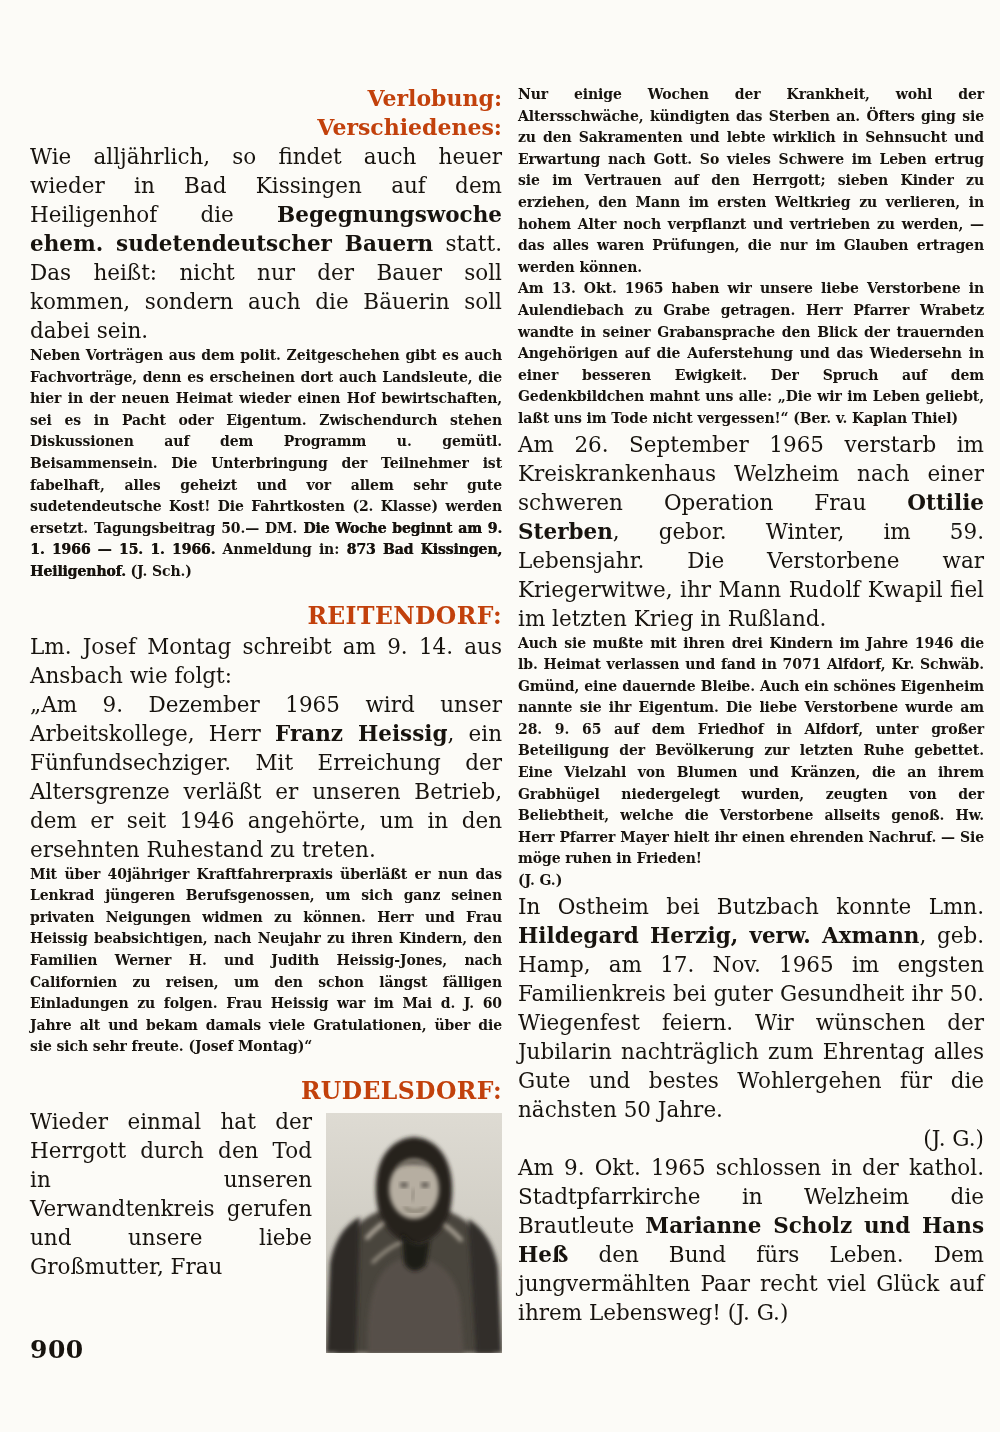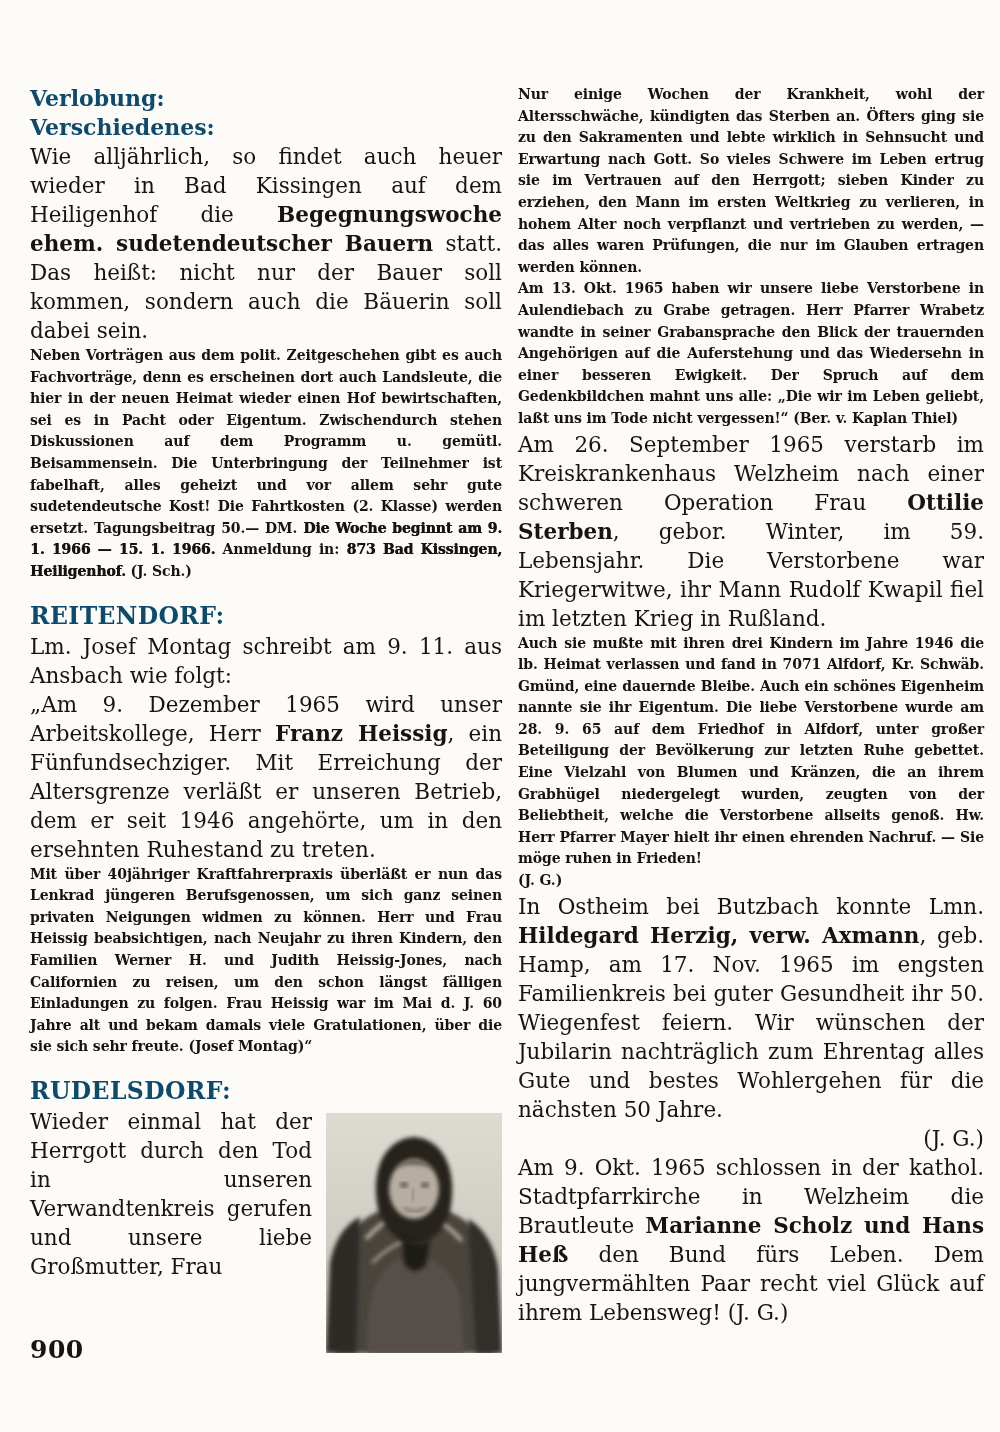--- a/index.html
+++ b/index.html
@@ -13,21 +13,21 @@
   }
   .page{position:absolute;inset:0;}
   .col{position:absolute;top:84px;}
   .col-left{left:30px;width:472px;}
   .col-right{left:518px;width:466px;}
   p{margin:0;text-align:justify;}
   .lg{font-size:21.5px;line-height:29px;}
   .sm{font-size:14px;line-height:21.6px;font-weight:700;letter-spacing:-0.1px;}
   .sm b{text-shadow:0.5px 0 0 currentColor;}
   b{font-weight:700;}
-  h2{margin:0;font-weight:700;color:#0c4a6e;}
+  h2{margin:0;font-weight:700;color:#c2410c;text-align:right;}
   h2.plain{font-size:22px;line-height:29px;}
   h2.caps{font-size:23.5px;line-height:31px;letter-spacing:0.4px;margin-top:18px;}
   .sig-right{text-align:right;}
   .photo-wrap{overflow:visible;}
   figure.photo{
     float:right;
     width:176px;height:284px;
     margin:6px 0 0 14px;
     padding:0;
   }
@@ -44,21 +44,21 @@
 <div class="page">
 
   <div class="col col-left">
     <h2 class="plain">Verlobung:</h2>
 
     <h2 class="plain">Verschiedenes:</h2>
     <p class="lg"><span>Wie alljährlich, so findet auch heuer wieder in Bad Kissingen auf dem Heiligenhof die </span><b>Begegnungswoche ehem. sudetendeutscher Bauern</b><span> statt. Das heißt: nicht nur der Bauer soll kommen, sondern auch die Bäuerin soll dabei sein.</span></p>
     <p class="sm"><span>Neben Vorträgen aus dem polit. Zeitgeschehen gibt es auch Fachvorträge, denn es erscheinen dort auch Landsleute, die hier in der neuen Heimat wieder einen Hof bewirtschaften, sei es in Pacht oder Eigentum. Zwischendurch stehen Diskussionen auf dem Programm u. gemütl. Beisammensein. Die Unterbringung der Teilnehmer ist fabelhaft, alles geheizt und vor allem sehr gute sudetendeutsche Kost! Die Fahrtkosten (2. Klasse) werden ersetzt. Tagungsbeitrag 50.— DM. </span><b>Die Woche beginnt am 9. 1. 1966 — 15. 1. 1966.</b><span> Anmeldung in: </span><b>873 Bad Kissingen, Heiligenhof.</b><span> (J. Sch.)</span></p>
 
     <h2 class="caps">REITENDORF:</h2>
-    <p class="lg"><span>Lm. Josef Montag schreibt am 9. 11. aus Ansbach wie folgt:</span></p>
+    <p class="lg"><span>Lm. Josef Montag schreibt am 9. 14. aus Ansbach wie folgt:</span></p>
     <p class="lg"><span>„Am 9. Dezember 1965 wird unser Arbeitskollege, Herr </span><b>Franz Heissig</b><span>, ein Fünfundsechziger. Mit Erreichung der Altersgrenze verläßt er unseren Betrieb, dem er seit 1946 angehörte, um in den ersehnten Ruhestand zu treten.</span></p>
     <p class="sm"><span>Mit über 40jähriger Kraftfahrerpraxis überläßt er nun das Lenkrad jüngeren Berufsgenossen, um sich ganz seinen privaten Neigungen widmen zu können. Herr und Frau Heissig beabsichtigen, nach Neujahr zu ihren Kindern, den Familien Werner H. und Judith Heissig-Jones, nach Californien zu reisen, um den schon längst fälligen Einladungen zu folgen. Frau Heissig war im Mai d. J. 60 Jahre alt und bekam damals viele Gratulationen, über die sie sich sehr freute. (Josef Montag)“</span></p>
 
     <h2 class="caps">RUDELSDORF:</h2>
     <div class="photo-wrap">
       <figure class="photo">
         <svg width="176" height="240" viewBox="0 0 176 240" xmlns="http://www.w3.org/2000/svg">
           <defs>
             <filter id="soft" x="-20%" y="-20%" width="140%" height="140%">
               <feGaussianBlur stdDeviation="2.2"></feGaussianBlur>

